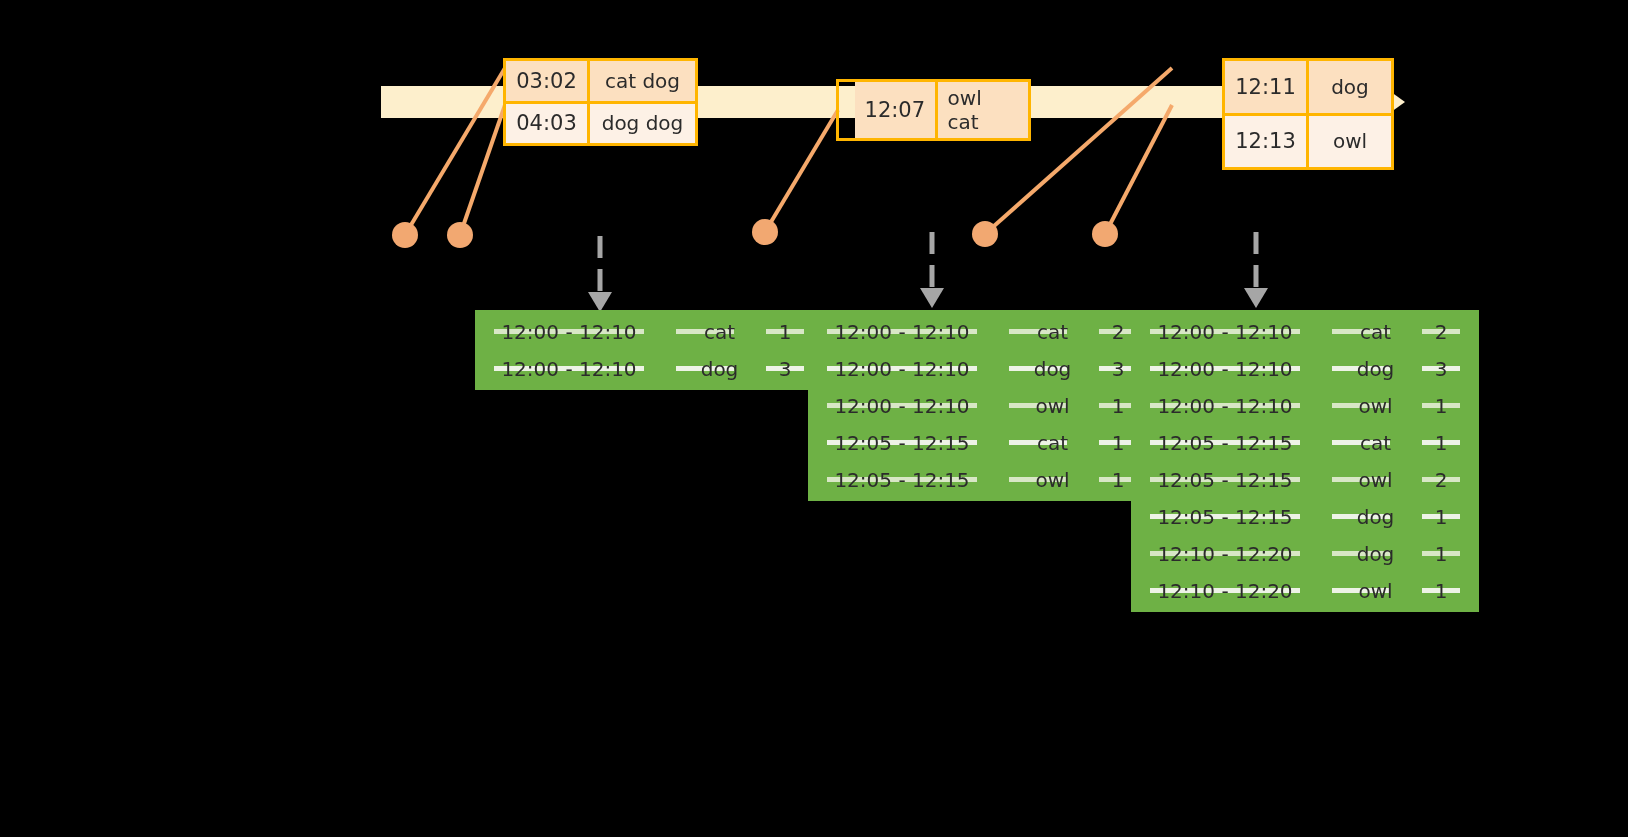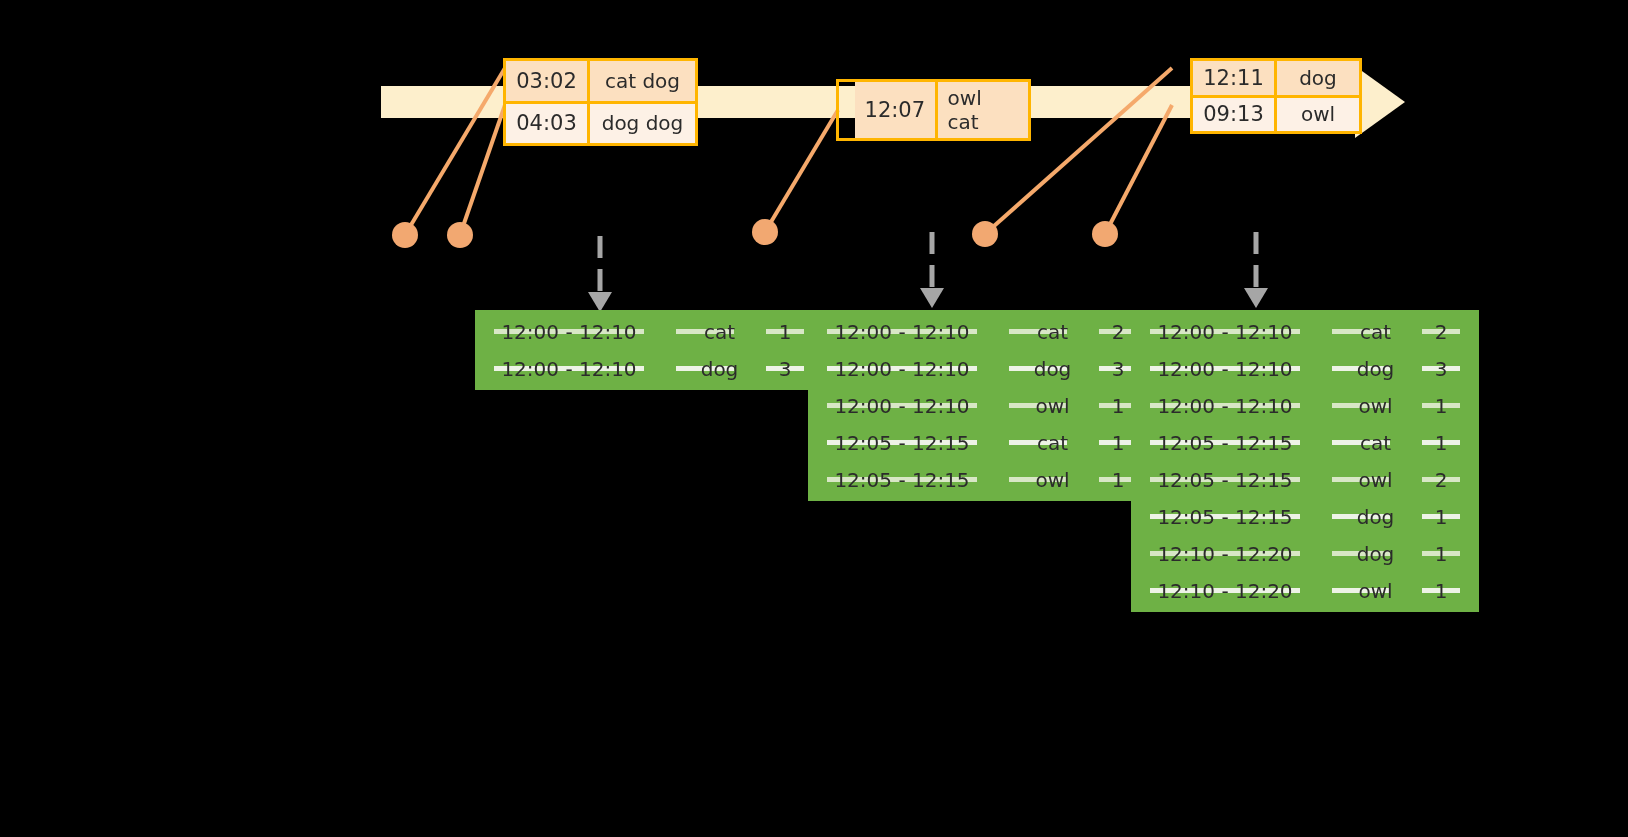--- a/index.html
+++ b/index.html
@@ -162,27 +162,27 @@
     </div>
   </div>
 
   <div class="event-box" style="left:836px; top:79px; width:195px; height:62px;padding-left:16px;">
     <div class="event-row shade-a">
       <span class="ev-time">12:07</span>
       <span class="ev-text">owl cat</span>
     </div>
   </div>
 
-  <div class="event-box" style="left:1190px; top:58px; width:172px; height:76px;">
+  <div class="event-box" style="left:1222px; top:58px; width:172px; height:112px;">
     <div class="event-row shade-a">
       <span class="ev-time">12:11</span>
       <span class="ev-text">dog</span>
     </div>
     <div class="event-row shade-b">
-      <span class="ev-time">09:13</span>
+      <span class="ev-time">12:13</span>
       <span class="ev-text">owl</span>
     </div>
   </div>
 
   <div class="result-table" style="left:475px; top:310px;">
     <div class="rt-row shade-a">
       <span class="rt-cell rt-win">12:00 - 12:10</span>
       <span class="rt-cell rt-key">cat</span>
       <span class="rt-cell rt-cnt">1</span>
     </div>

